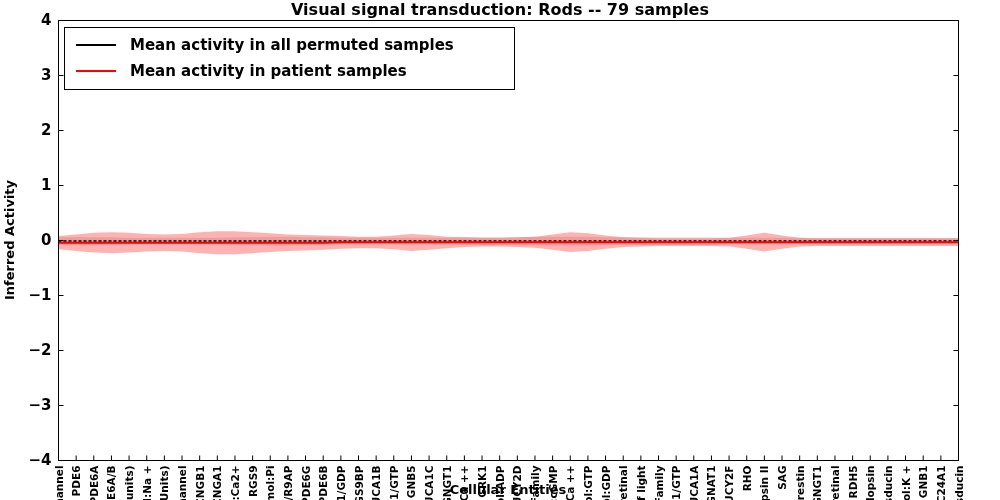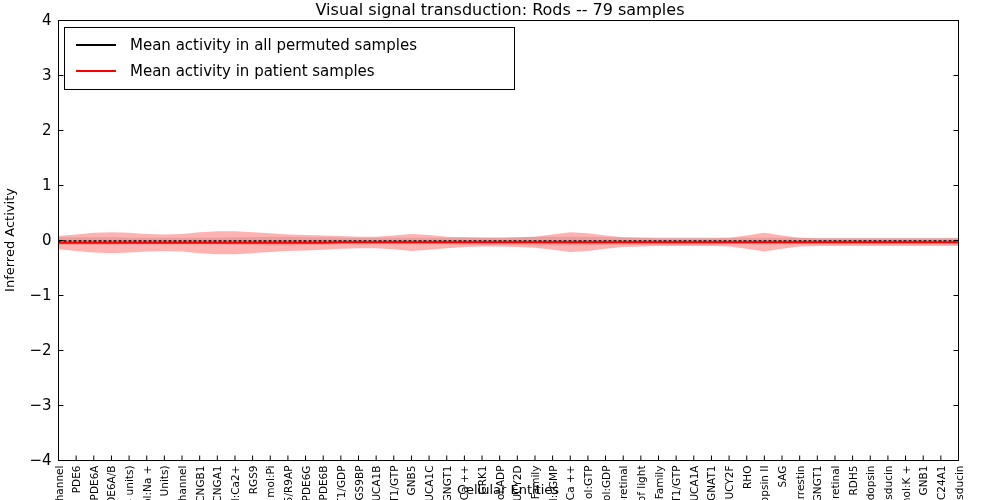--- a/index.html
+++ b/index.html
@@ -1,21 +1,21 @@
 <!DOCTYPE html>
 <html><head>
 <meta charset="utf-8">
 <style>
   html,body{margin:0;padding:0;}
   body{
     width:1000px;height:500px;background:#ffffff;
     font-family:"DejaVu Sans","Liberation Sans",sans-serif;
     overflow:hidden;
   }
-  #chart-root{position:relative;width:1000px;height:425px;}
+  #chart-root{position:relative;width:1000px;height:425px;font-weight:bold;}
   svg{display:block;}
   .axis-line{stroke:#000000;stroke-width:1;fill:none;}
   .tick-line{stroke:#000000;stroke-width:1;}
   .ytick-label{font-size:15px;fill:#000000;text-anchor:end;dominant-baseline:middle;}
   .xtick-label{font-size:10.5px;fill:#000000;}
   .chart-title{font-size:16px;fill:#000000;text-anchor:middle;}
   .axis-title{font-size:13px;fill:#000000;text-anchor:middle;}
   .legend-box{fill:#ffffff;stroke:#000000;stroke-width:1;}
   .legend-label{font-size:15px;fill:#000000;dominant-baseline:middle;}
 </style>

